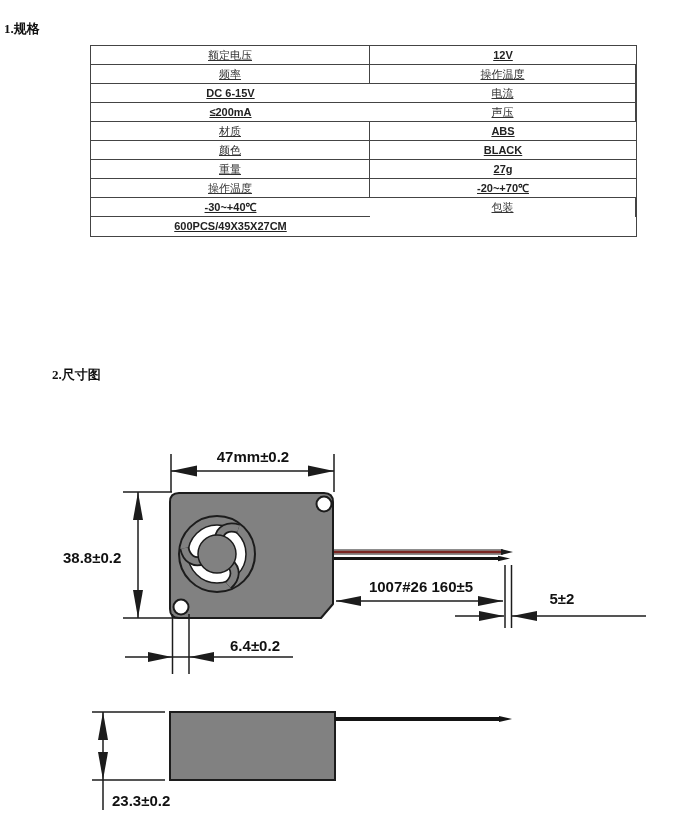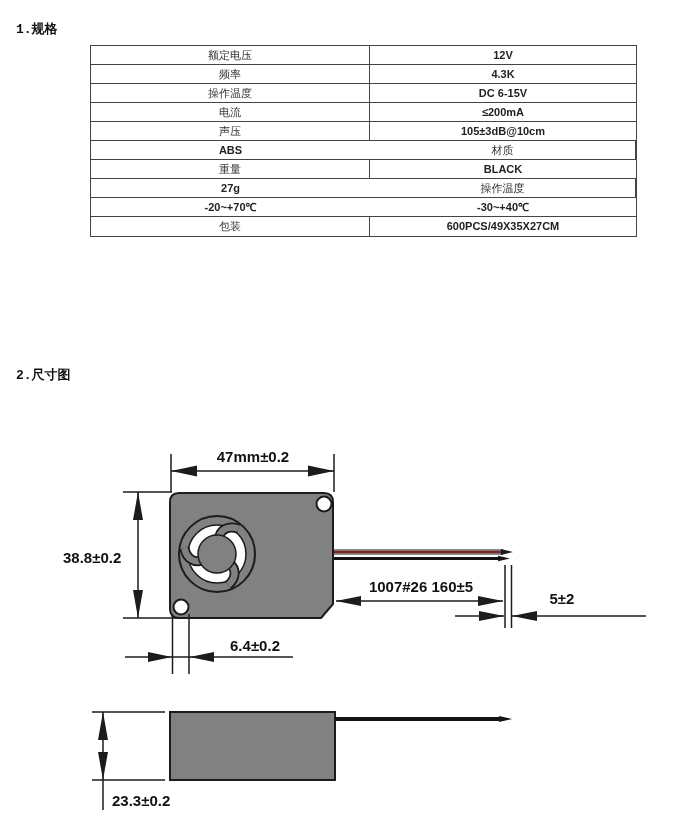--- a/index.html
+++ b/index.html
@@ -1,65 +1,64 @@
 <!DOCTYPE html>
 <html><head>
 <meta charset="utf-8">
 <style>
   html,body{margin:0;padding:0;background:#fff;}
   .page{
     position:relative;width:690px;height:822px;background:#fff;overflow:hidden;
     font-family:"Liberation Sans",sans-serif;color:#1a1a1a;
   }
   .sec-heading{
-    position:absolute;left:16px;font-size:13px;font-weight:bold;color:#111;
-    font-family:Liberation Mono, monospace;white-space:nowrap;
+    position:absolute;left:4px;font-size:13px;font-weight:bold;color:#111;
+    font-family:Liberation Serif, serif;white-space:nowrap;
   }
   #spec-heading{top:20px;}
-  #dim-heading{top:366px;}
+  #dim-heading{top:366px;margin-left:48px;}
   .spec-table{
     position:absolute;left:90px;top:45px;width:547px;
     border:1px solid #444;box-sizing:border-box;
     display:grid;grid-template-columns:279px 1fr;
   }
   .spec-table .cell{
     height:19px;display:flex;align-items:center;justify-content:center;
     border-bottom:1px solid #444;box-sizing:border-box;
-    font-size:11px;line-height:19px;white-space:nowrap;overflow:hidden;
+    font-size:11px;line-height:19px;white-space:nowrap;overflow:hidden;text-decoration:underline;
   }
   .spec-table .cell.label{border-right:1px solid #444;color:#333;font-weight:400;}
   .spec-table .cell.value{font-weight:600;color:#222;}
   .spec-table .cell.last{border-bottom:none;}
   svg text{
     font-family:"Liberation Sans",sans-serif;font-weight:bold;fill:#111;
   }
   .dim-label{font-size:15px;}
 </style>
 </head>
 <body>
 
 <div class="page">
 
   <div class="sec-heading" id="spec-heading">1.规格</div>
 
   <div class="spec-table">
     <div class="cell label">额定电压</div>
     <div class="cell value">12V</div>
     <div class="cell label">频率</div>
-    <div class="cell value">4.3K</div>
     <div class="cell label">操作温度</div>
     <div class="cell value">DC 6-15V</div>
     <div class="cell label">电流</div>
     <div class="cell value">≤200mA</div>
     <div class="cell label">声压</div>
-    <div class="cell value">105±3dB@10cm</div>
+    <div class="cell label">材质</div>
     <div class="cell value">ABS</div>
-    <div class="cell label">材质</div>
+    <div class="cell label">颜色</div>
+    <div class="cell value">BLACK</div>
     <div class="cell label">重量</div>
-    <div class="cell value">BLACK</div>
     <div class="cell value">27g</div>
     <div class="cell label">操作温度</div>
     <div class="cell value">-20~+70℃</div>
     <div class="cell value">-30~+40℃</div>
     <div class="cell label last">包装</div>
     <div class="cell value last">600PCS/49X35X27CM</div>
   </div>
 
   <div class="sec-heading" id="dim-heading">2.尺寸图</div>
 

